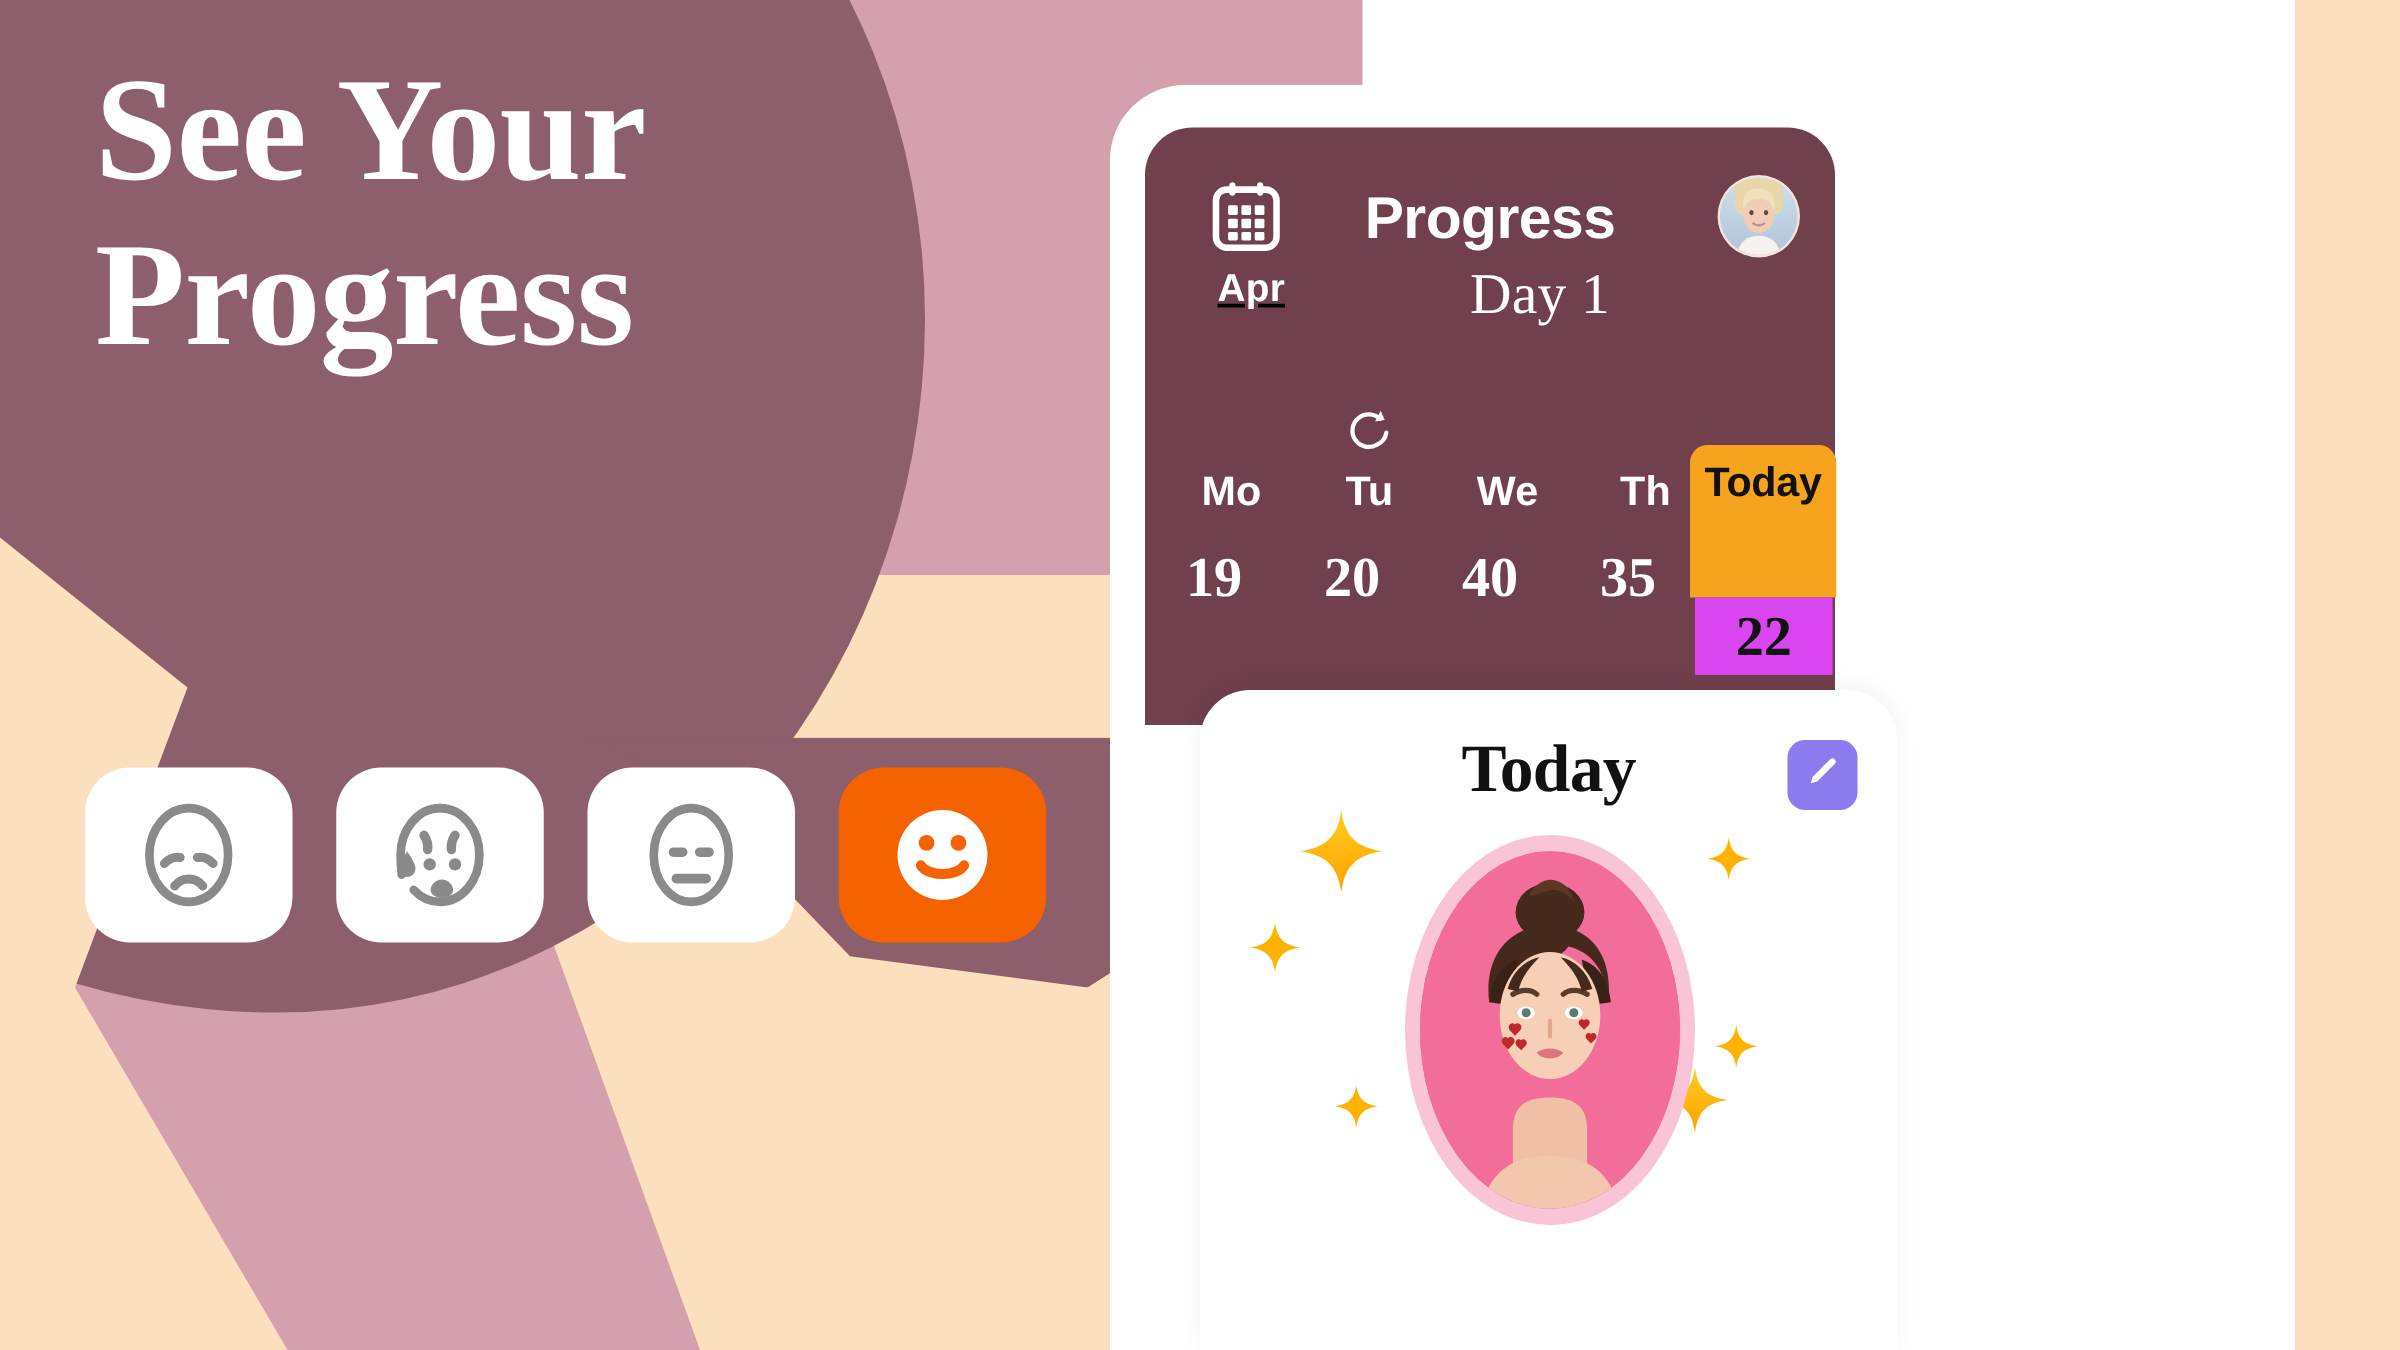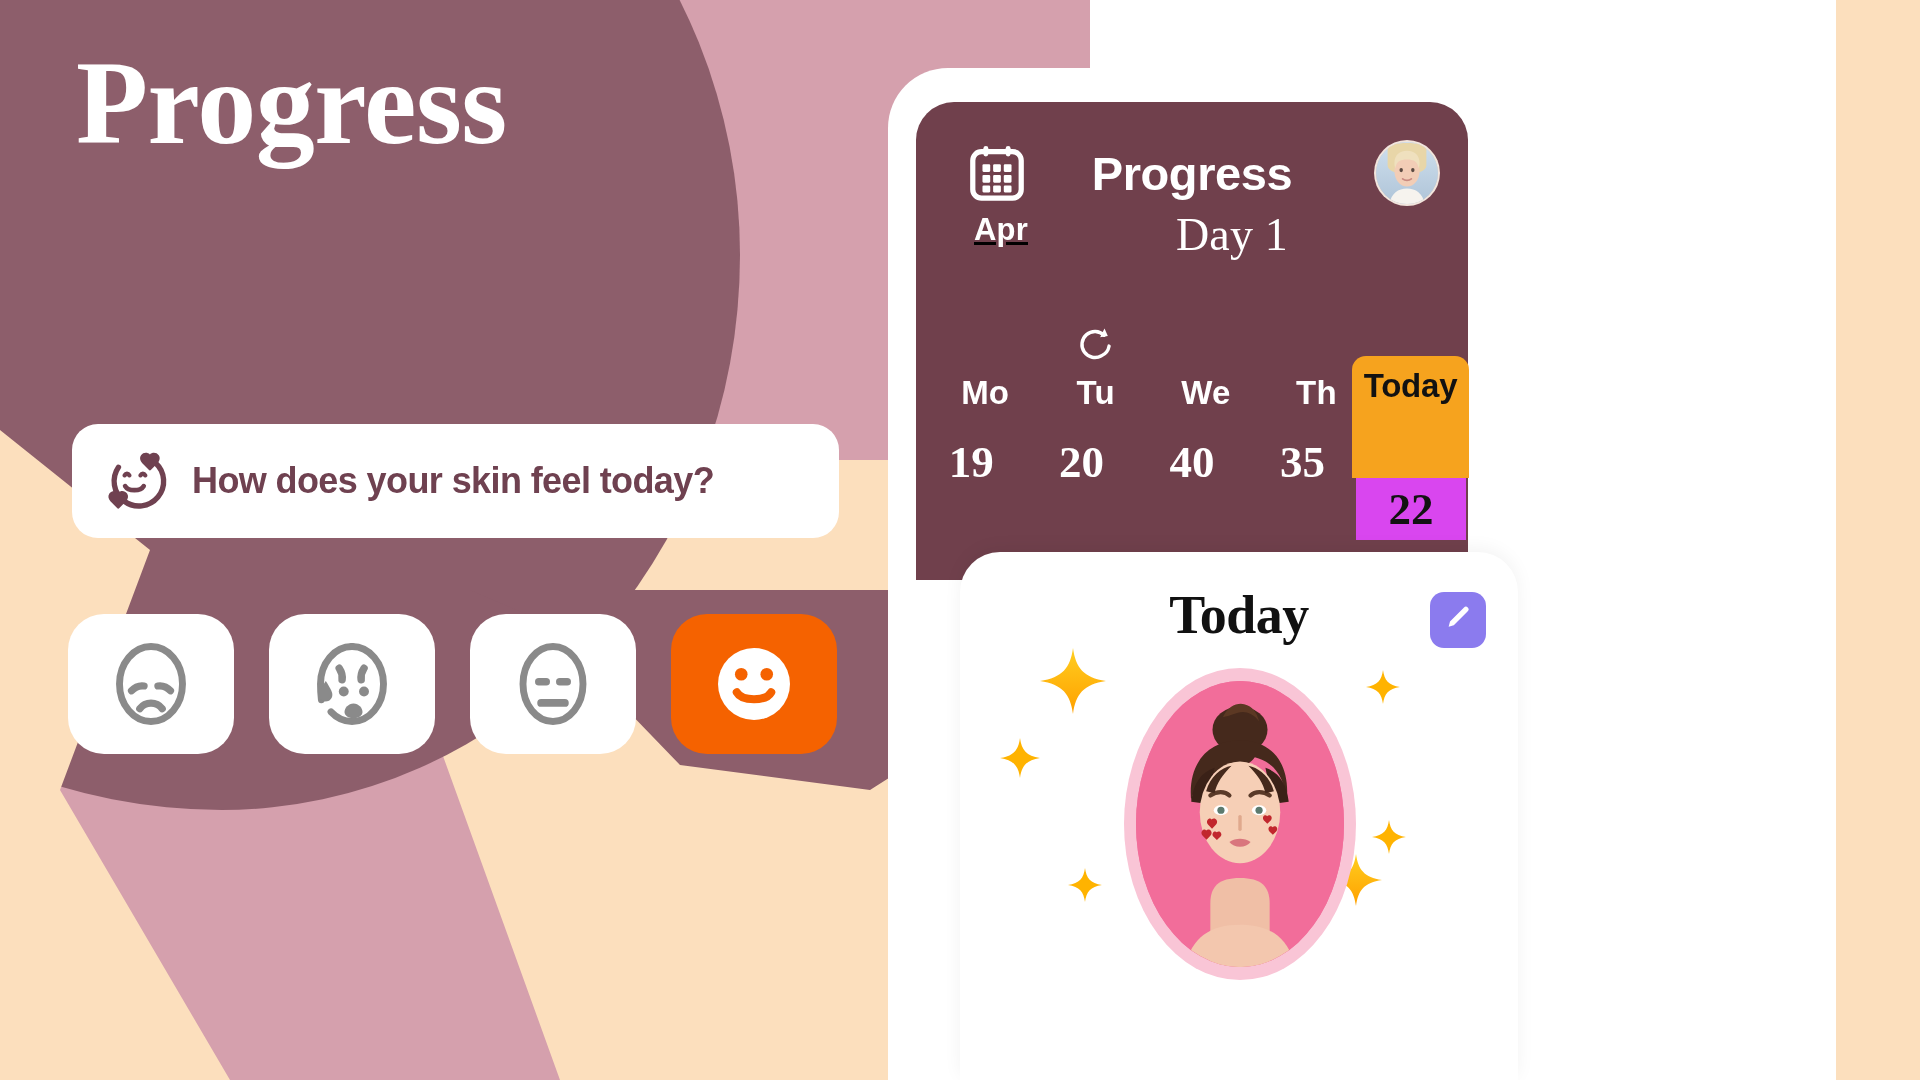--- a/index.html
+++ b/index.html
@@ -200,36 +200,24 @@
   <div class="bg-pink-top"></div>
   <div class="bg-pink-right"></div>
   <div class="bg-maroon-blob"></div>
   <div class="bg-peach-lowerleft"></div>
   <div class="bg-maroon-wedge"></div>
   <div class="bg-white-right"></div>
   <div class="bg-lavender"></div>
   <div class="bg-peach-farright"></div>
 
   <div class="headline">
+    <span>See Your</span>
     <span class="l2">Progress</span>
   </div>
 
-  <div class="qcard">
-    <span class="smiley-heart">
-      <svg viewBox="0 0 64 64" fill="none" xmlns="http://www.w3.org/2000/svg">
-        <path d="M50 14.5a24 24 0 1 1-36 4.2" stroke="#6F4150" stroke-width="5.2" stroke-linecap="round" fill="none"></path>
-        <path d="M44.5 6.2c2.6-2.3 6.6-1.9 8.6.9 1.6 2.3 1.1 5.2-1 7.4l-6.5 6.7a1.5 1.5 0 0 1-2.2 0l-6.5-6.7c-2.1-2.2-2.6-5.1-1-7.4 2-2.8 6-3.2 8.6-.9Z" fill="#6F4150"></path>
-        <path d="M13.8 43.3c2.6-2.3 6.6-1.9 8.6.9 1.6 2.3 1.1 5.2-1 7.4l-6.5 6.7a1.5 1.5 0 0 1-2.2 0l-6.5-6.7c-2.1-2.2-2.6-5.1-1-7.4 2-2.8 6-3.2 8.6-.9Z" fill="#6F4150"></path>
-        <path d="M20 26.5c1.2-2 3.4-2 4.6 0" stroke="#6F4150" stroke-width="4.2" stroke-linecap="round" fill="none"></path>
-        <path d="M35.4 26.5c1.2-2 3.4-2 4.6 0" stroke="#6F4150" stroke-width="4.2" stroke-linecap="round" fill="none"></path>
-        <path d="M20.5 37c3 5.2 15 5.2 18 0" stroke="#6F4150" stroke-width="4.6" stroke-linecap="round" fill="none"></path>
-      </svg>
-    </span>
-    <span class="q-text">How does your skin feel today?</span>
-  </div>
 
   <div class="moods">
 
     <div class="mood-btn" style="left:0px;">
       <span>
         <svg viewBox="0 0 64 64" fill="none" xmlns="http://www.w3.org/2000/svg">
           <ellipse cx="32" cy="32" rx="21" ry="25" stroke="#8A8A8A" stroke-width="4.6" fill="none"></ellipse>
           <path d="M19 36.5c2.4-2.6 5.6-3.6 8.4-3.2" stroke="#8A8A8A" stroke-width="4.8" stroke-linecap="round" fill="none"></path>
           <path d="M45 36.5c-2.4-2.6-5.6-3.6-8.4-3.2" stroke="#8A8A8A" stroke-width="4.8" stroke-linecap="round" fill="none"></path>
           <path d="M24.5 48.5c3.8-5 11.2-5 15 0" stroke="#8A8A8A" stroke-width="4.8" stroke-linecap="round" fill="none"></path>

